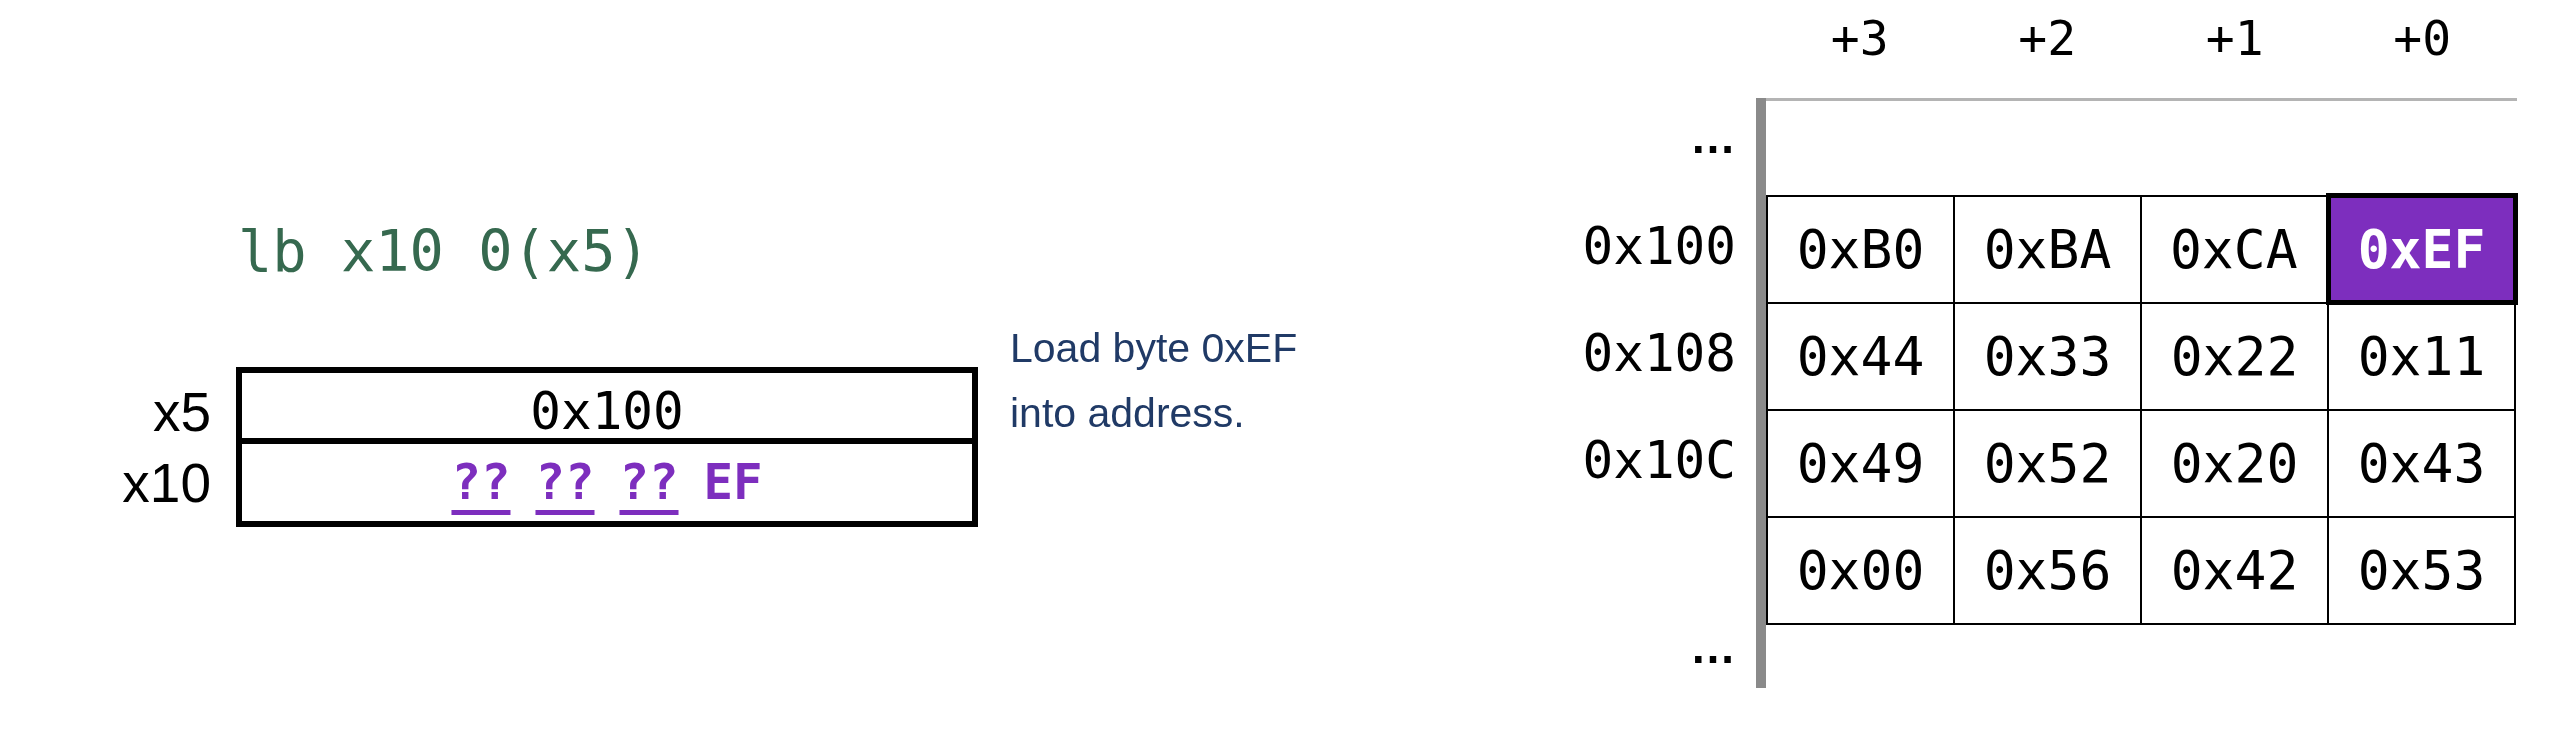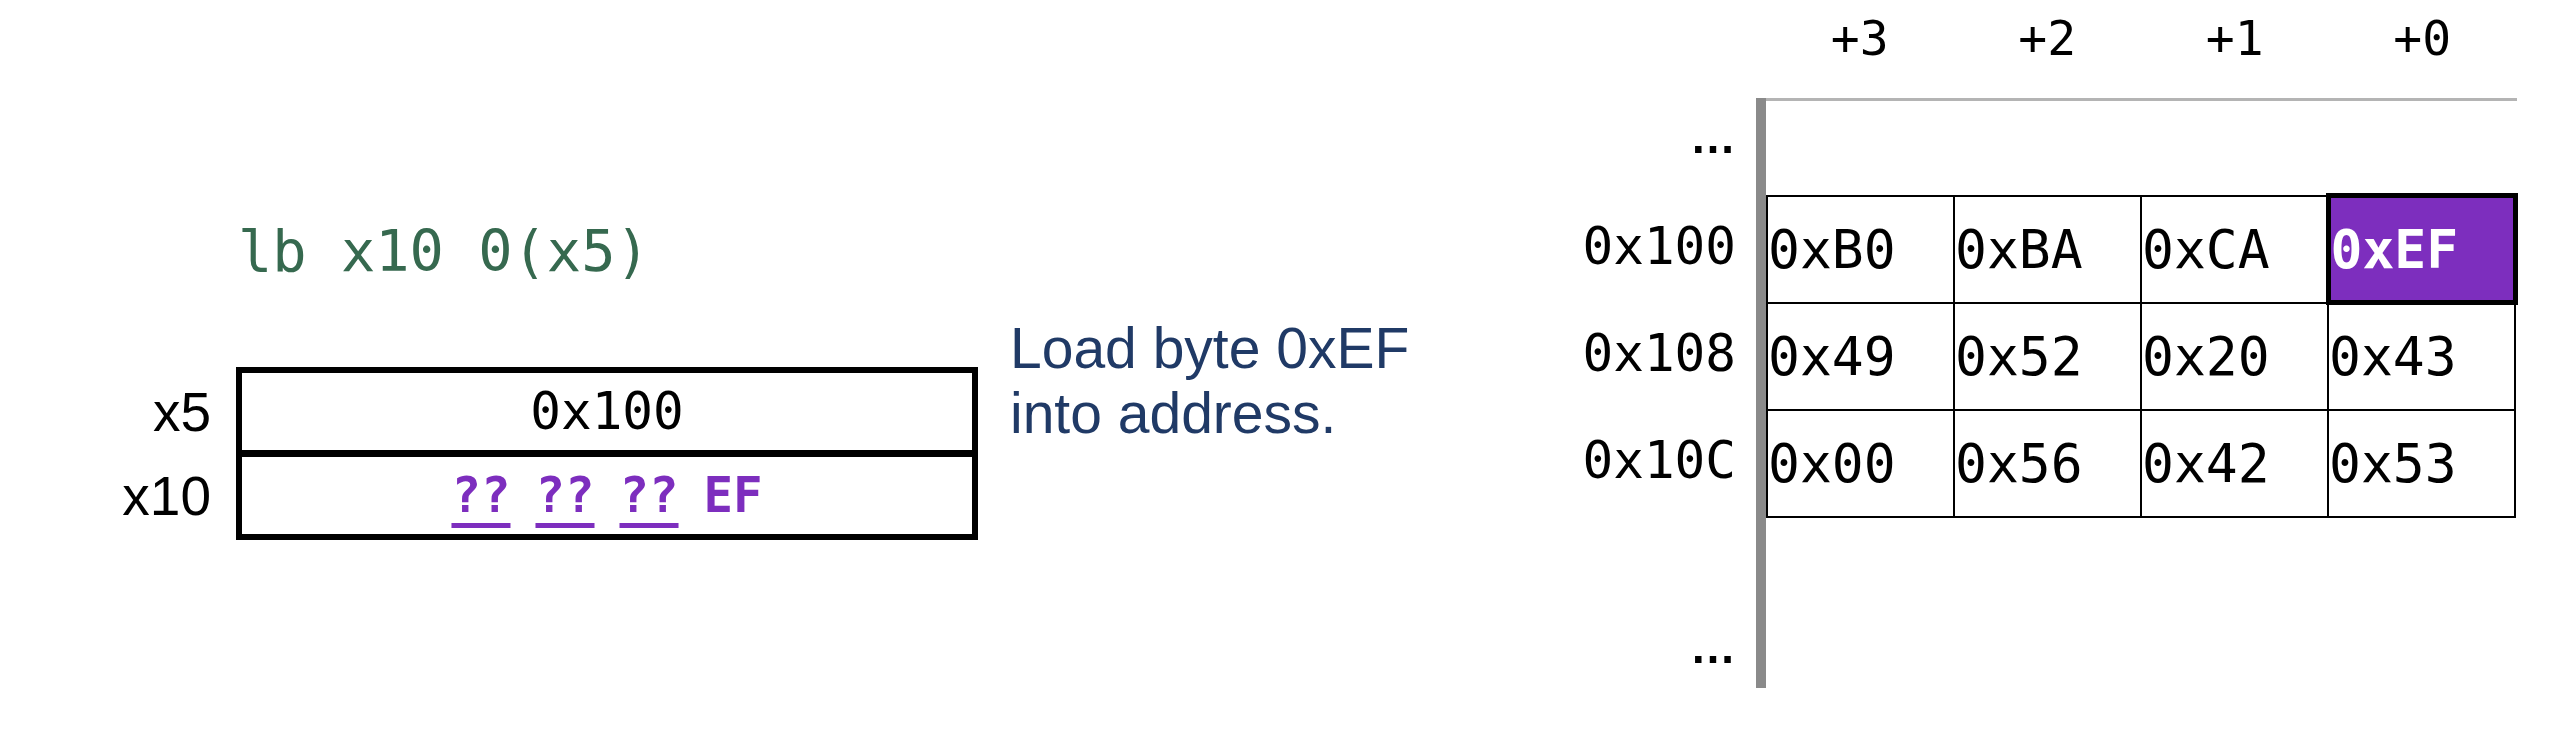--- a/index.html
+++ b/index.html
@@ -25,21 +25,21 @@
     white-space: pre;
   }
 
   .reg-row {
     position: absolute;
     left: 61px;
     display: flex;
     align-items: center;
   }
   .reg-row.r1 { top: 327px; margin-top: 40px; }
-  .reg-row.r2 { top: 451px; }
+  .reg-row.r2 { top: 438px; }
 
   .reg-label {
     width: 150px;
     text-align: right;
     font-size: 55px;
     color: #000;
     margin-right: 25px;
   }
 
   .reg-box {
@@ -69,21 +69,21 @@
     text-decoration: underline;
     text-decoration-thickness: 4.8px;
     text-underline-offset: 10.5px;
   }
 
   
   .caption {
     position: absolute;
     left: 1010px;
     top: 316px;
-    font-size: 57px;
+    font-size: 41px;
     line-height: 65px;
     color: var(--navy, #203a66);
     white-space: nowrap;
   }
 
   
   .mem-headers {
     position: absolute;
     left: 1766px;
     top: 9.5px;
@@ -145,20 +145,21 @@
   .mem-table {
     position: absolute;
     left: 1766px;
     top: 193px;
     border-collapse: collapse;
   }
   .mem-table td {
     width: 187px;
     height: 107px;
     border: 2.9px solid #000;
+    text-align: center;
     vertical-align: middle;
     font-family: "DejaVu Sans Mono", monospace;
     font-size: 53px;
     color: #000;
     background: #fff;
   }
   .mem-table td.hl {
     background: var(--purple, #7d2ebe);
     color: var(--highlight-text, #ffffff);
     font-weight: bold;
@@ -217,20 +218,26 @@
 
   <table class="mem-table">
     <tbody>
       <tr>
         <td>0xB0</td>
         <td>0xBA</td>
         <td>0xCA</td>
         <td class="hl">0xEF</td>
       </tr>
       <tr>
+        <td>0x44</td>
+        <td>0x33</td>
+        <td>0x22</td>
+        <td>0x11</td>
+      </tr>
+      <tr>
         <td>0x49</td>
         <td>0x52</td>
         <td>0x20</td>
         <td>0x43</td>
       </tr>
       <tr>
         <td>0x00</td>
         <td>0x56</td>
         <td>0x42</td>
         <td>0x53</td>

